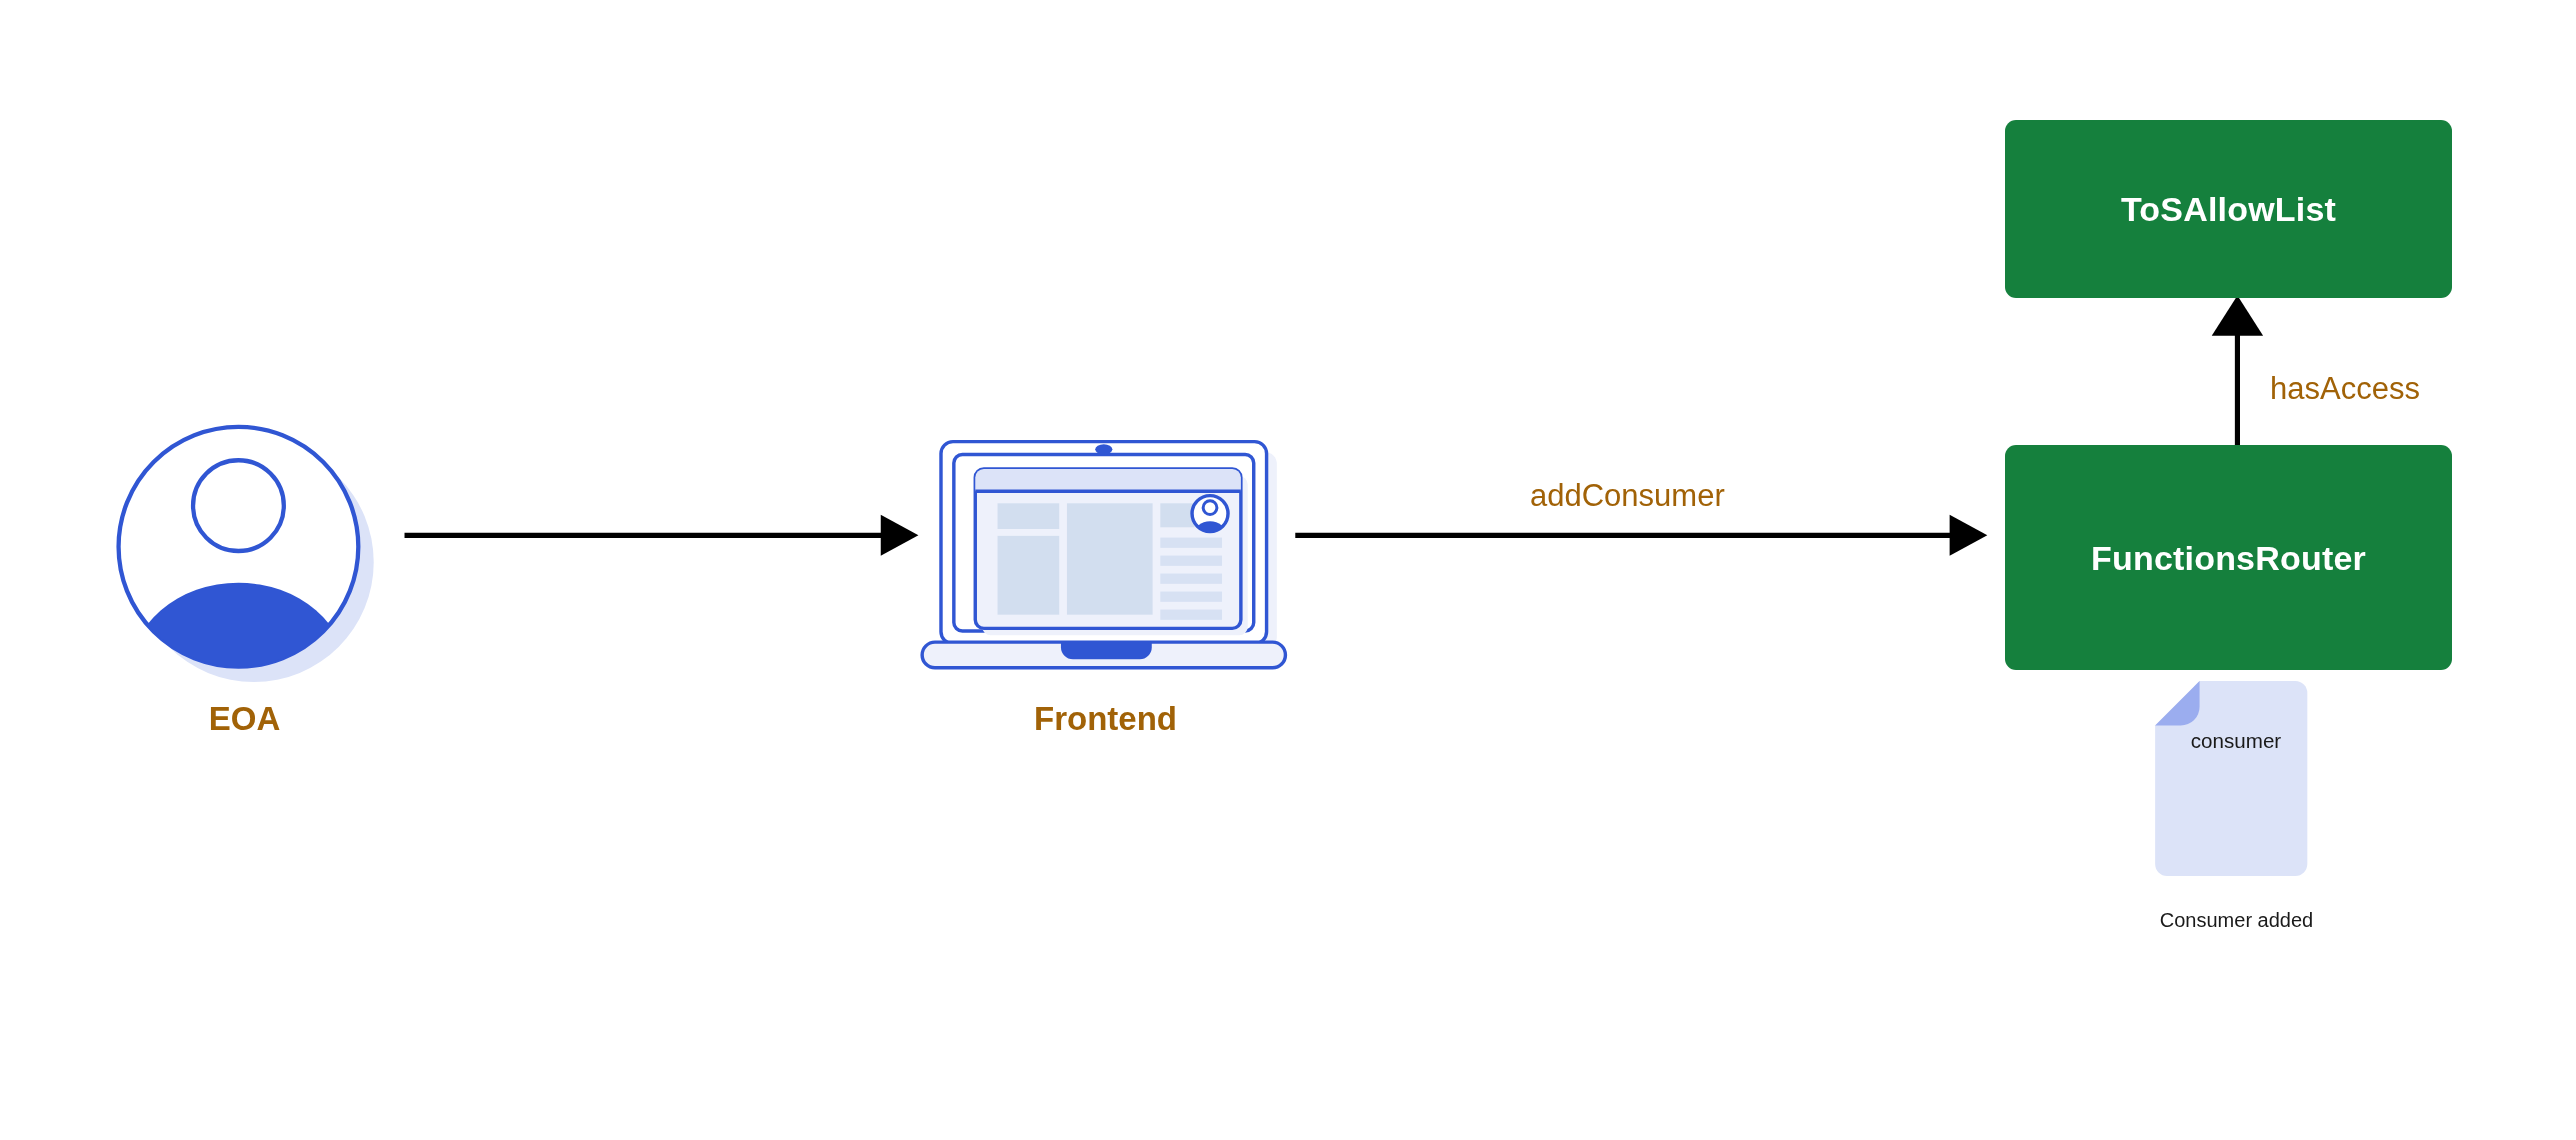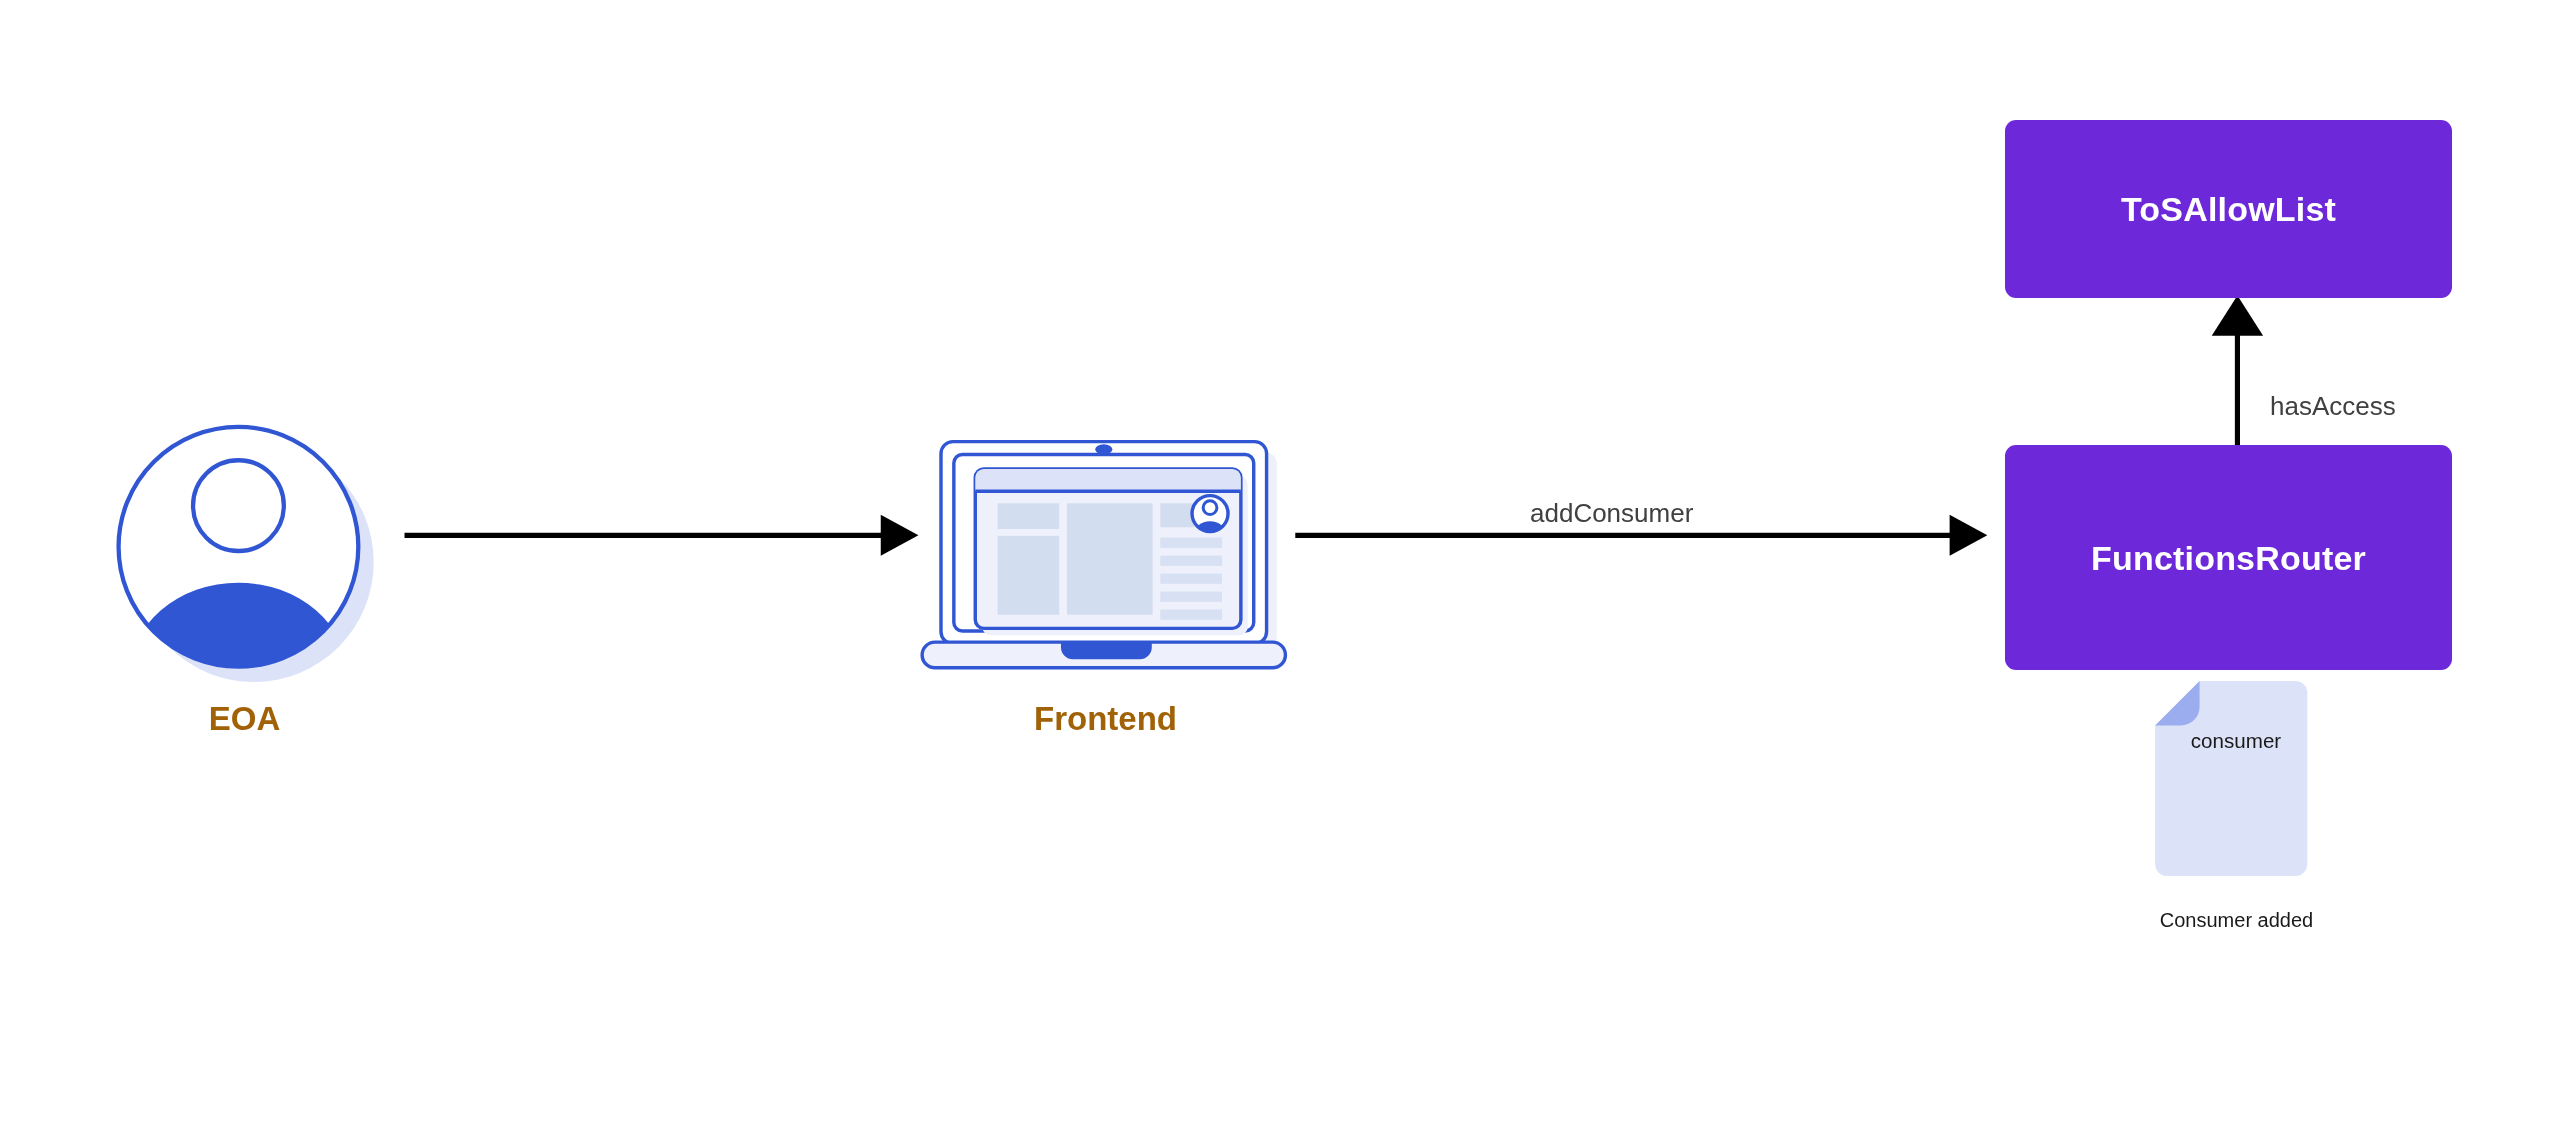--- a/index.html
+++ b/index.html
@@ -16,21 +16,21 @@
     position: relative;
     width: 2576px;
     height: 1140px;
     background: #ffffff;
     overflow: hidden;
   }
 
   
   .contract-box {
     position: absolute;
-    background: #6d28d9;
+    background: #15803d;
     border-radius: 11px;
     display: flex;
     align-items: center;
     justify-content: center;
     box-sizing: border-box;
   }
   .contract-box .contract-label {
     color: #ffffff;
     font-size: 34px;
     font-weight: bold;
@@ -57,26 +57,25 @@
     font-size: 20px;
     font-weight: normal;
     text-align: center;
     white-space: nowrap;
     line-height: 1;
   }
 
   
   .edge-label {
     position: absolute;
-    color: #404040;
-    font-size: 26px;
+    color: #a16207;
+    font-size: 31px;
     font-weight: normal;
     white-space: nowrap;
     line-height: 1;
-    margin-top: 20px;
   }
 
   
   .svg-layer {
     position: absolute;
     top: 0; left: 0;
     width: 2576px;
     height: 1140px;
     pointer-events: none;
   }

